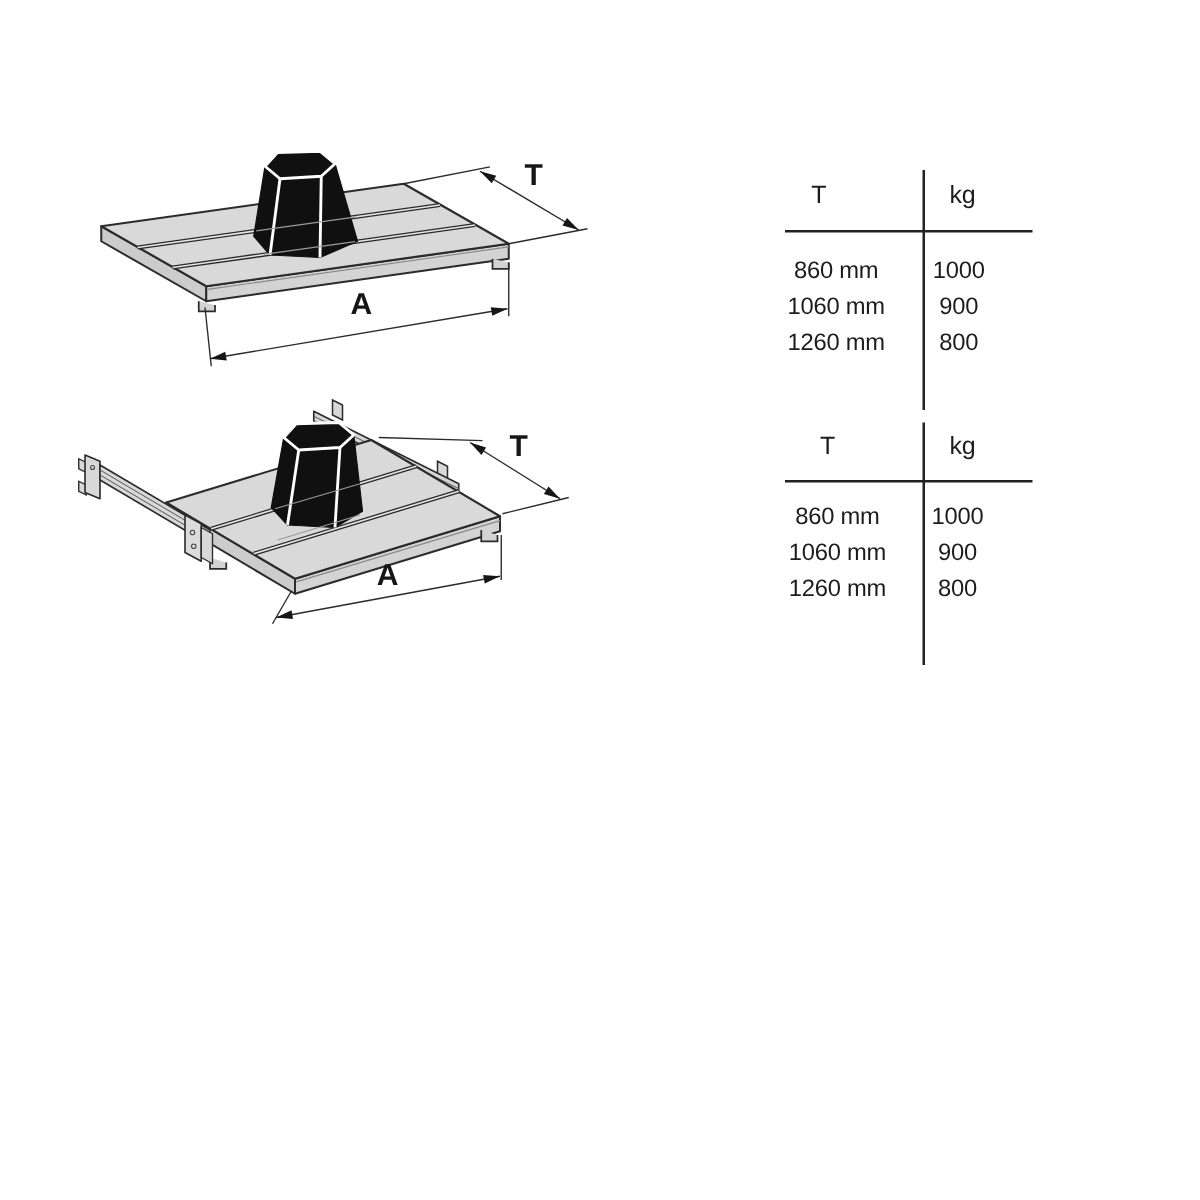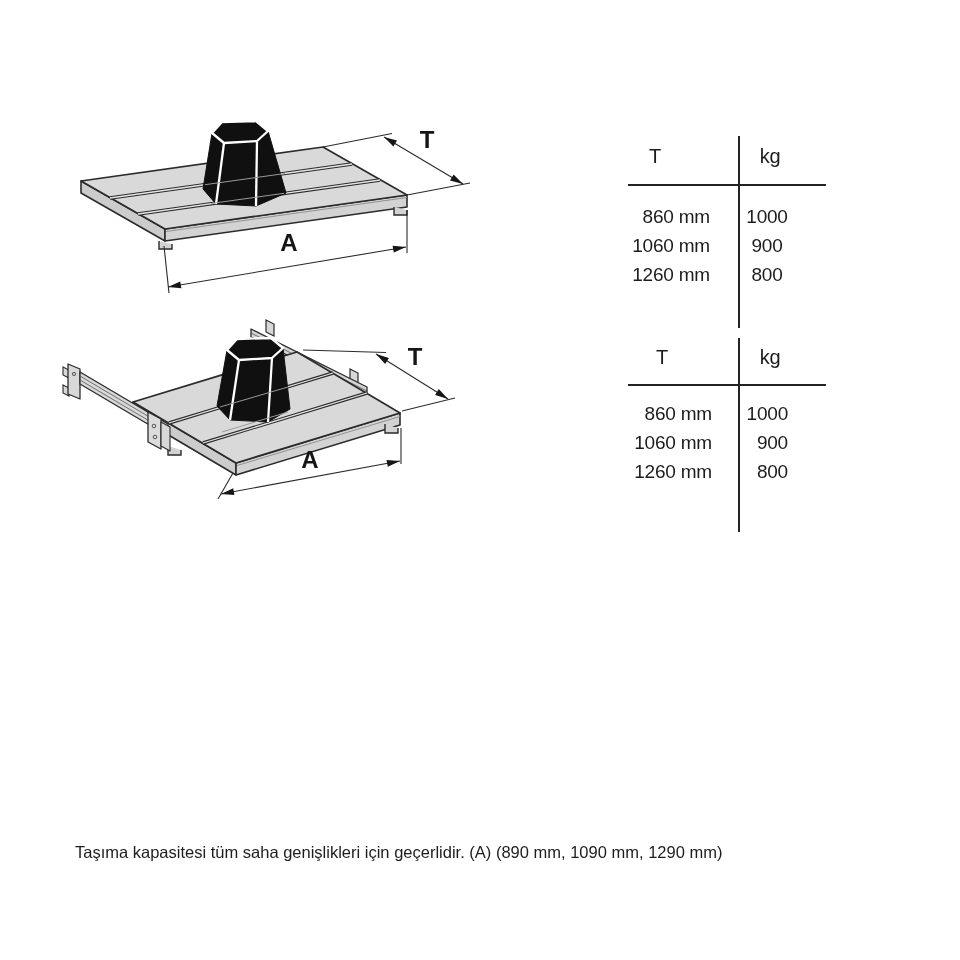--- a/index.html
+++ b/index.html
@@ -7,21 +7,21 @@
     position:relative;width:960px;height:960px;background:#ffffff;overflow:hidden;
     font-family:"Liberation Sans", sans-serif;color:#1f1f1f;
   }
   #diagram-svg{position:absolute;left:0;top:0;}
   .spec-table{position:absolute;width:198px;}
   .spec-table .vline{position:absolute;width:2px;background:#222;}
   .spec-table .hline{position:absolute;left:0;width:198px;height:2px;background:#222;}
   .spec-table .cell{position:absolute;font-size:19px;letter-spacing:-0.2px;white-space:nowrap;color:#1c1c1c;}
   .spec-table .hdr{font-size:20px;}
   .center{transform:translateX(-50%);}
-  .ralign{text-align:right;}
+  .ralign{text-align:center;}
   #footer{position:absolute;left:0;top:841px;width:960px;font-size:16.5px;line-height:23px;color:#1d1d1d;letter-spacing:0px;white-space:nowrap;}
   #footer .fl1{padding-left:75px;}
   #footer .fl2{padding-left:71px;}
   text.dim-label{font-family:"Liberation Sans",sans-serif;font-weight:bold;font-size:24px;fill:#161616;}
 </style>
 </head>
 <body>
 
 <div id="canvas">
 
@@ -163,16 +163,15 @@
 
     <div class="cell ralign" style="left:0;width:84px;top:73px;">860 mm</div>
     <div class="cell ralign" style="left:116px;width:44px;top:73px;">1000</div>
     <div class="cell ralign" style="left:0;width:84px;top:102px;">1060 mm</div>
     <div class="cell ralign" style="left:116px;width:44px;top:102px;">900</div>
     <div class="cell ralign" style="left:0;width:84px;top:131px;">1260 mm</div>
     <div class="cell ralign" style="left:116px;width:44px;top:131px;">800</div>
   </div>
 
   <div id="footer">
-    <div class="fl1">Taşıma kapasitesi tüm saha genişlikleri için geçerlidir. (A) (890 mm, 1090 mm, 1290 mm)</div>
   </div>
 
 </div>
 
 </body></html>

